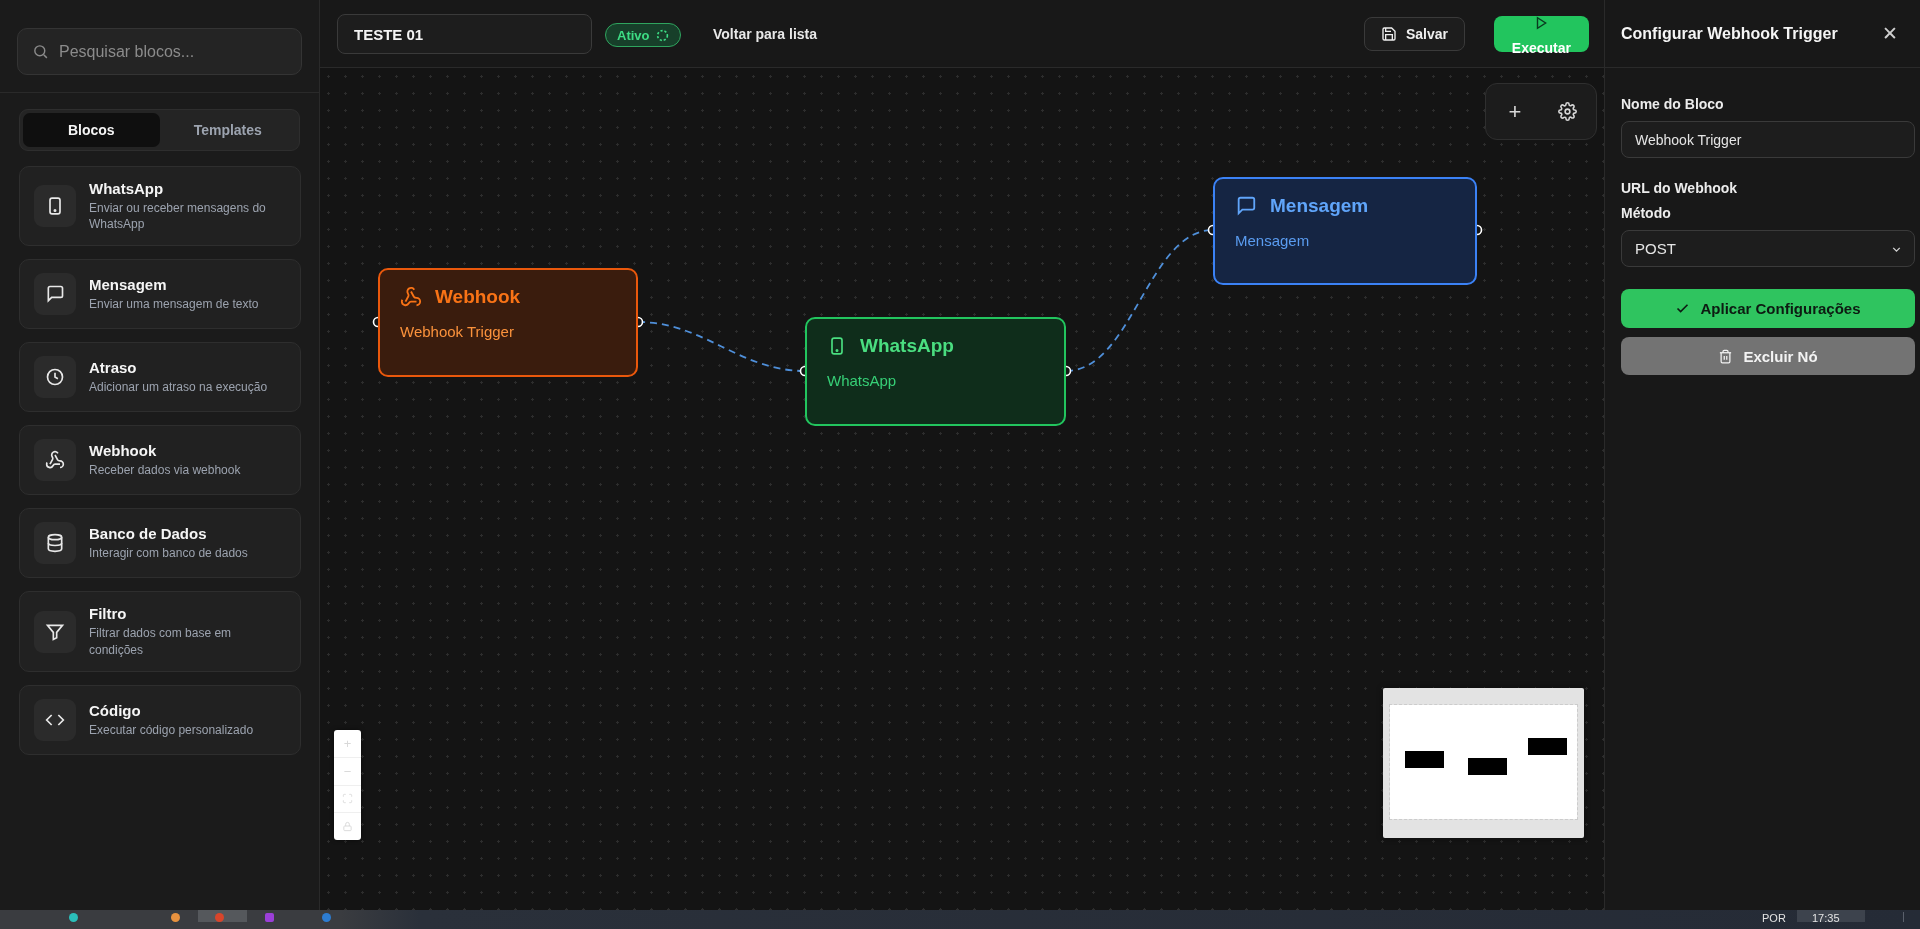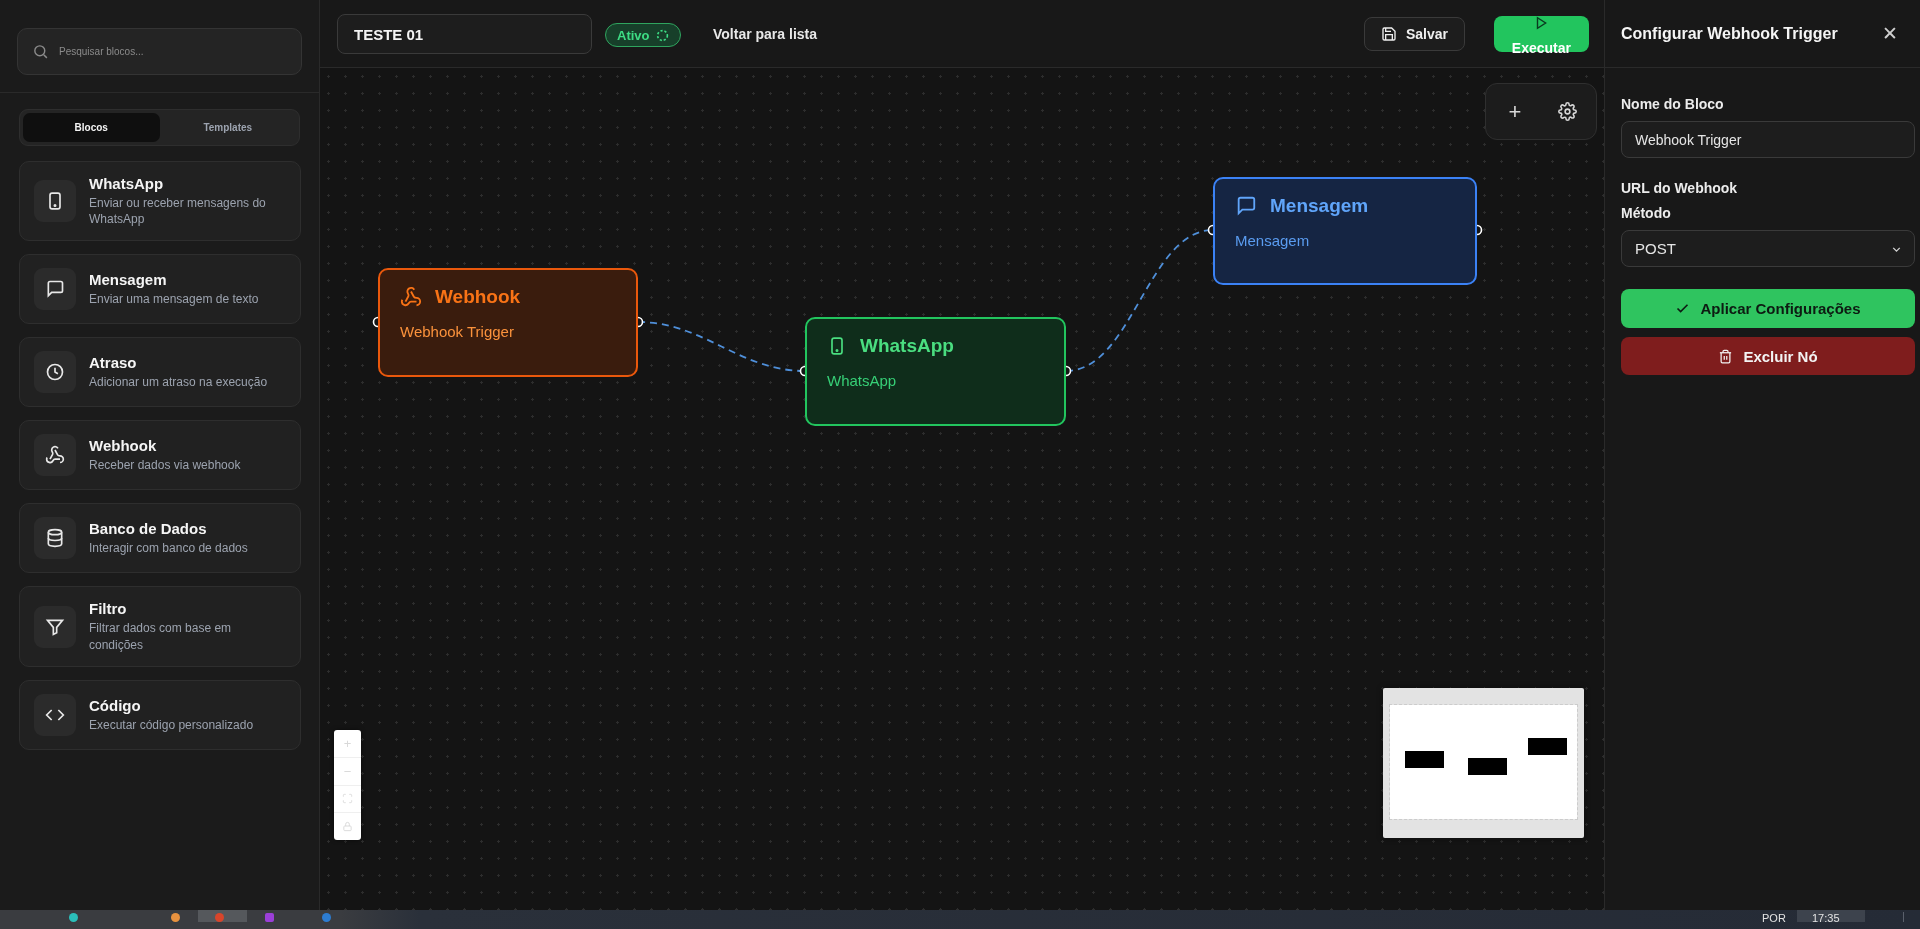--- a/index.html
+++ b/index.html
@@ -3,23 +3,23 @@
 <meta charset="utf-8">
 <style>
   * { margin:0; padding:0; box-sizing:border-box; }
   html,body { width:1920px; height:929px; overflow:hidden; background:#111; font-family:"Liberation Sans", sans-serif; }
   .app { position:relative; width:1920px; height:929px; background:#161616; }
 
   
   .sidebar { position:absolute; left:0; top:0; width:320px; height:917px; background:#1b1b1b; border-right:1px solid #2a2a2a; }
   .search-wrap { padding:28px 17px 0 17px; height:93px; border-bottom:1px solid #2a2a2a; }
   .search-box { display:flex; align-items:center; gap:10px; height:47px; background:#242424; border:1px solid #343434; border-radius:10px; padding:0 14px; }
-  .search-box .ph { color:#8b8b8b; font-size:10px; }
+  .search-box .ph { color:#8b8b8b; font-size:16px; }
   .tabs { margin:16px 19px 0 19px; display:flex; background:#242424; border:1px solid #2e2e2e; border-radius:9px; padding:3px; }
-  .tab { flex:1; text-align:center; padding:9px 0; font-size:10px; font-weight:700; color:#9ca3af; border-radius:7px; cursor:pointer; }
+  .tab { flex:1; text-align:center; padding:9px 0; font-size:14px; font-weight:700; color:#9ca3af; border-radius:7px; cursor:pointer; }
   .tab.active { background:#0f0f0f; color:#f5f5f5; }
   .block-list { margin:15px 18px 0 19px; }
   .block-item { display:flex; align-items:center; gap:13px; background:#212121; border:1px solid #2e2e2e; border-radius:10px; padding:13px 14px; margin-bottom:13px; cursor:grab; }
   .block-icon { flex:0 0 42px; width:42px; height:42px; background:#2b2b2b; border-radius:9px; display:flex; align-items:center; justify-content:center; color:#e8e8e8; }
   .block-texts { min-width:0; }
   .block-title { font-size:15px; font-weight:700; color:#f5f5f5; margin-bottom:3px; }
   .block-desc { font-size:12px; color:#9ca3af; line-height:1.35; }
 
   
   .topbar { position:absolute; left:320px; top:0; width:1284px; height:68px; background:#181818; border-bottom:1px solid #2a2a2a; display:flex; align-items:center; }
@@ -63,21 +63,21 @@
   .config-panel { position:absolute; left:1604px; top:0; width:316px; height:929px; background:#181818; border-left:1px solid #2a2a2a; }
   .panel-header { height:68px; border-bottom:1px solid #2a2a2a; display:flex; align-items:center; justify-content:space-between; padding:0 22px 0 16px; }
   .panel-title { color:#f5f5f5; font-size:16px; font-weight:700; }
   .panel-close { color:#cfcfcf; font-size:19px; cursor:pointer; line-height:1; }
   .panel-body { padding:28px 5px 0 16px; }
   .field-label { display:block; color:#ececec; font-size:14px; font-weight:700; margin-bottom:9px; }
   .field-input { width:100%; height:37px; background:#1d1d1d; border:1px solid #3a3a3a; border-radius:8px; color:#e5e5e5; font-size:14px; padding:0 13px; margin-bottom:22px; font-family:"Liberation Sans",sans-serif; outline:none; }
   .field-select { position:relative; width:100%; height:37px; background:#1d1d1d; border:1px solid #3a3a3a; border-radius:8px; color:#e5e5e5; font-size:15px; display:flex; align-items:center; padding:0 13px; margin-bottom:22px; cursor:pointer; }
   .select-chevron { position:absolute; right:11px; top:12px; color:#cfcfcf; }
   .apply-btn { width:100%; height:39px; background:#2fc45f; border:none; border-radius:8px; color:#0d1b12; font-size:15px; font-weight:600; display:flex; align-items:center; justify-content:center; gap:10px; cursor:pointer; margin-bottom:9px; }
-  .delete-btn { width:100%; height:38px; background:#7f1d1d; border:none; border-radius:8px; color:#f3f3f3; font-size:15px; font-weight:700; display:flex; align-items:center; justify-content:center; gap:10px; cursor:pointer; }
+  .delete-btn { width:100%; height:38px; background:#737373; border:none; border-radius:8px; color:#f3f3f3; font-size:15px; font-weight:700; display:flex; align-items:center; justify-content:center; gap:10px; cursor:pointer; }
 
   
   .taskbar { position:absolute; left:0; bottom:0; width:1920px; height:19px; background:linear-gradient(90deg,#3a3c40 0 340px,#2a303a 420px,#252b36 100%); z-index:50; overflow:hidden; }
   .tb-highlight { position:absolute; left:198px; top:0; width:49px; height:12px; background:#55585c; }
   .tb-icon { position:absolute; top:3px; width:9px; height:9px; border-radius:50%; }
   .tb-clockbox { position:absolute; left:1797px; top:0; width:68px; height:12px; background:#3d434d; }
   .tb-text { position:absolute; top:2px; color:#e3e3e3; font-size:11px; }
   .tb-divider { position:absolute; left:1903px; top:2px; width:1px; height:10px; background:#5a606b; }
 
   svg { display:block; }

